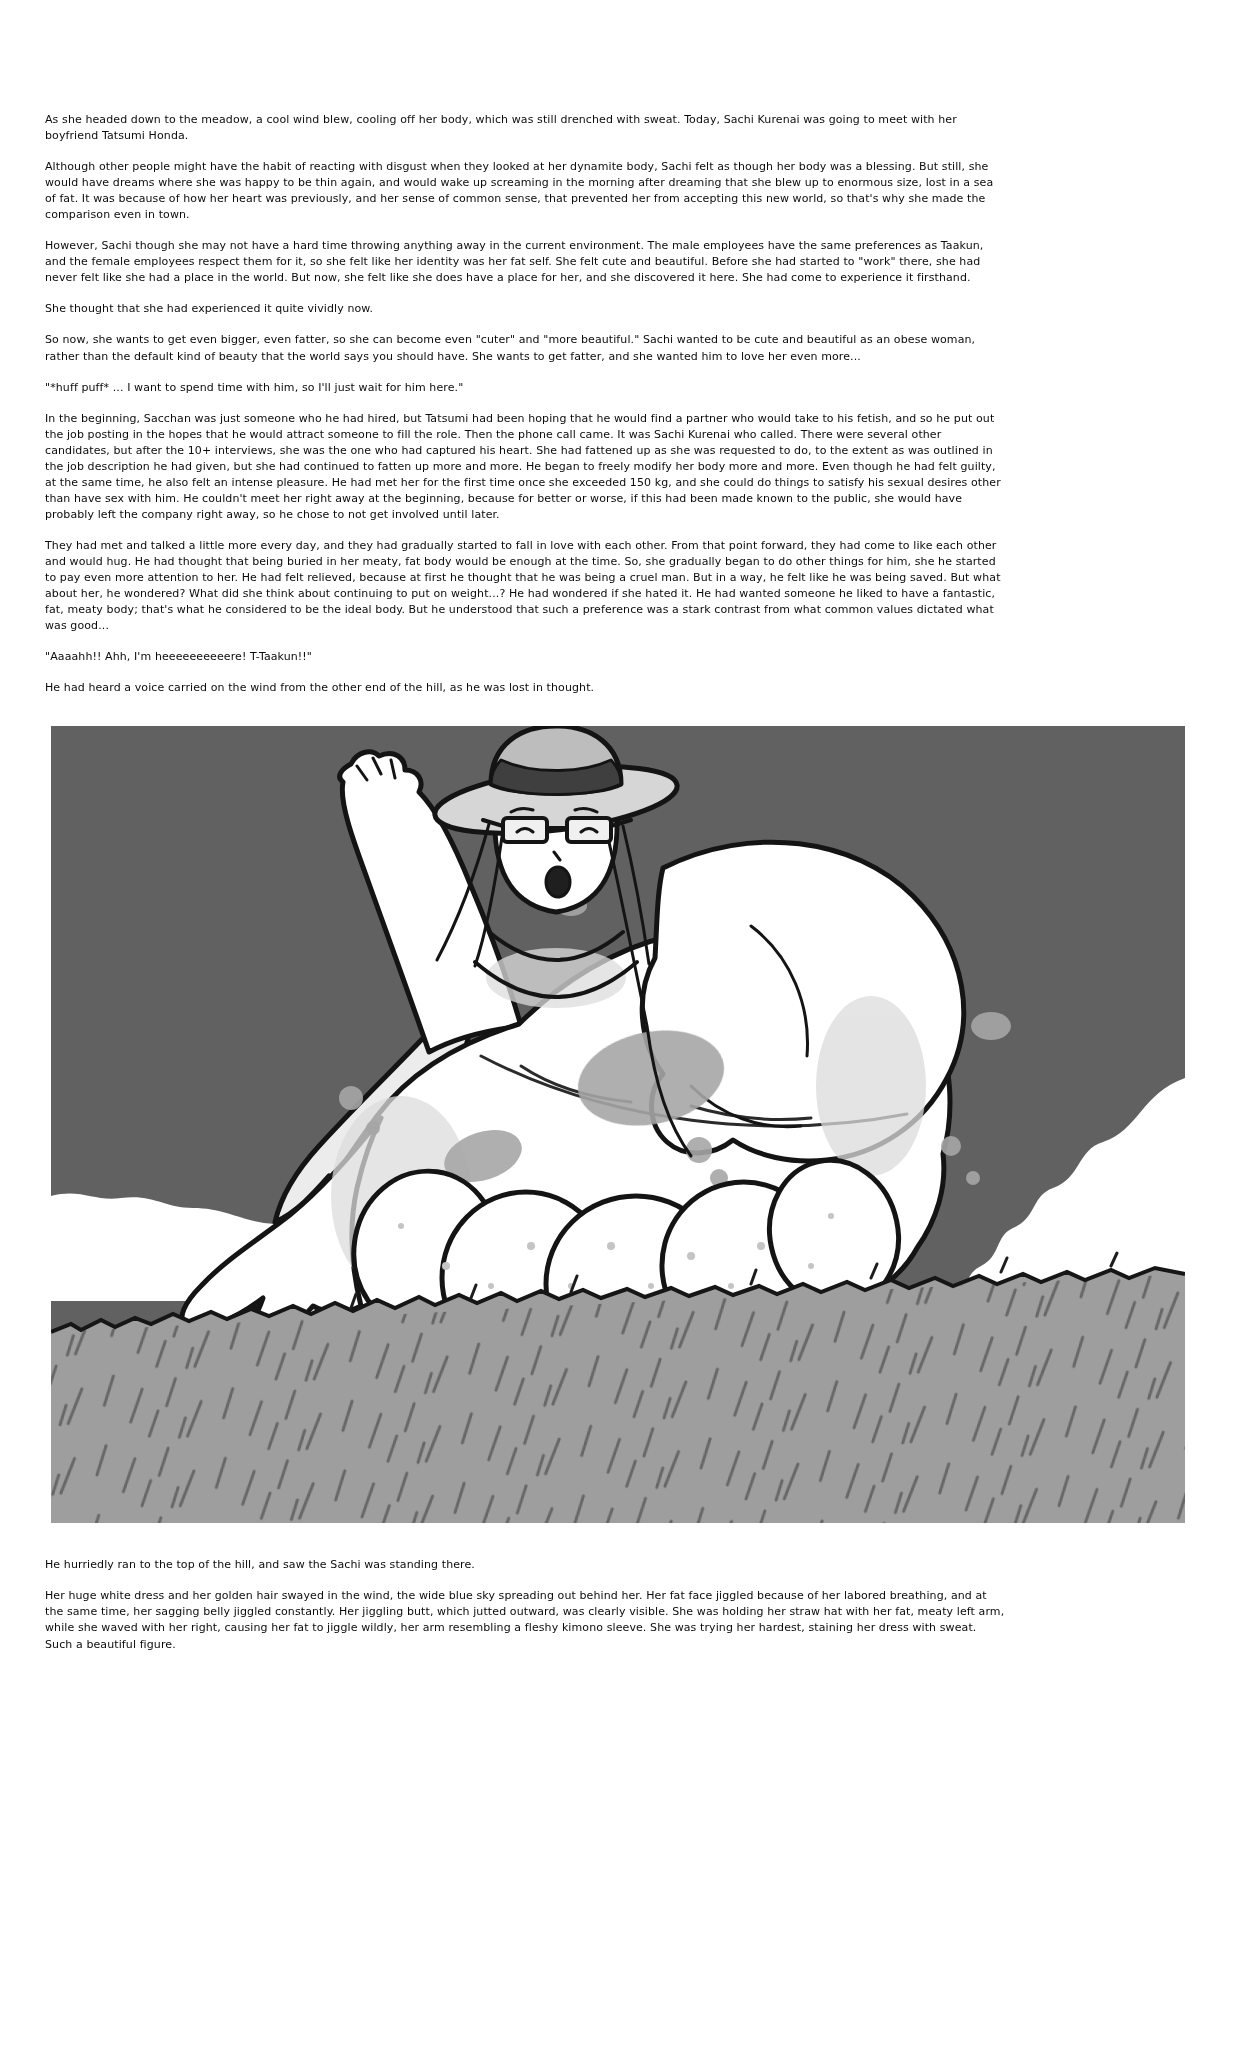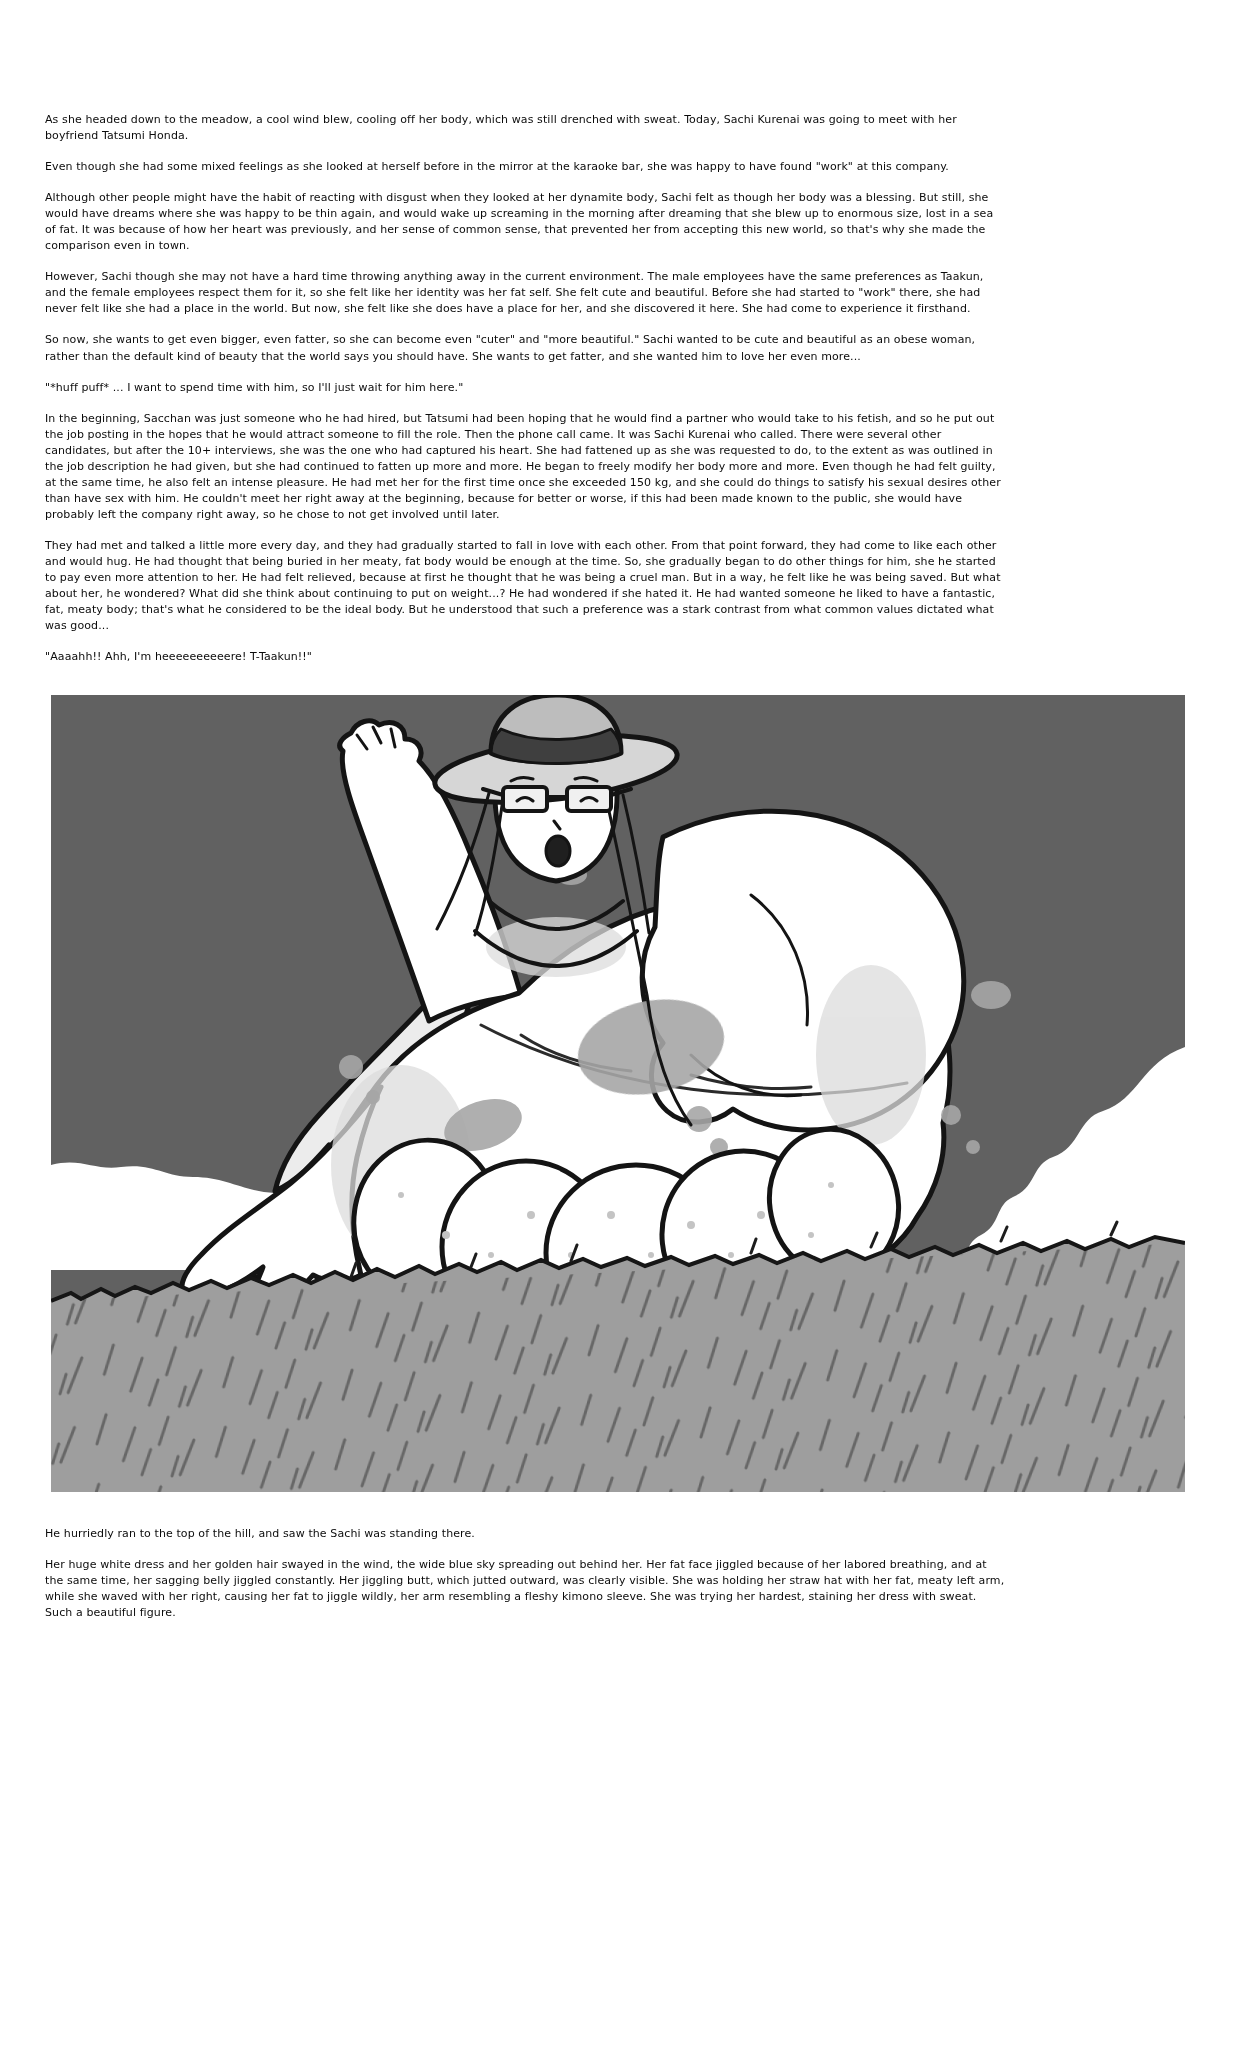--- a/index.html
+++ b/index.html
@@ -24,28 +24,29 @@
   figure.illustration svg{display:block;}
   .ink{stroke-linecap:round;stroke-linejoin:round;}
 </style>
 </head>
 <body>
 
 <div class="page">
 
   <section>
     <p>As she headed down to the meadow, a cool wind blew, cooling off her body, which was still drenched with sweat. Today, Sachi Kurenai was going to meet with her boyfriend Tatsumi Honda.</p>
-    <p>Even though she had some mixed feelings as she looked at herself before in the mirror at the karaoke bar, she was happy to have found "work" at this company.</p>
     <p>Although other people might have the habit of reacting with disgust when they looked at her dynamite body, Sachi felt as though her body was a blessing. But still, she would have dreams where she was happy to be thin again, and would wake up screaming in the morning after dreaming that she blew up to enormous size, lost in a sea of fat. It was because of how her heart was previously, and her sense of common sense, that prevented her from accepting this new world, so that's why she made the comparison even in town.</p>
     <p>However, Sachi though she may not have a hard time throwing anything away in the current environment. The male employees have the same preferences as Taakun, and the female employees respect them for it, so she felt like her identity was her fat self. She felt cute and beautiful. Before she had started to "work" there, she had never felt like she had a place in the world. But now, she felt like she does have a place for her, and she discovered it here. She had come to experience it firsthand.</p>
+    <p>She thought that she had experienced it quite vividly now.</p>
     <p>So now, she wants to get even bigger, even fatter, so she can become even "cuter" and "more beautiful." Sachi wanted to be cute and beautiful as an obese woman, rather than the default kind of beauty that the world says you should have. She wants to get fatter, and she wanted him to love her even more...</p>
     <p>"*huff puff* ... I want to spend time with him, so I'll just wait for him here."</p>
     <p>In the beginning, Sacchan was just someone who he had hired, but Tatsumi had been hoping that he would find a partner who would take to his fetish, and so he put out the job posting in the hopes that he would attract someone to fill the role. Then the phone call came. It was Sachi Kurenai who called. There were several other candidates, but after the 10+ interviews, she was the one who had captured his heart. She had fattened up as she was requested to do, to the extent as was outlined in the job description he had given, but she had continued to fatten up more and more. He began to freely modify her body more and more. Even though he had felt guilty, at the same time, he also felt an intense pleasure. He had met her for the first time once she exceeded 150 kg, and she could do things to satisfy his sexual desires other than have sex with him. He couldn't meet her right away at the beginning, because for better or worse, if this had been made known to the public, she would have probably left the company right away, so he chose to not get involved until later.</p>
     <p>They had met and talked a little more every day, and they had gradually started to fall in love with each other. From that point forward, they had come to like each other and would hug. He had thought that being buried in her meaty, fat body would be enough at the time. So, she gradually began to do other things for him, she he started to pay even more attention to her. He had felt relieved, because at first he thought that he was being a cruel man. But in a way, he felt like he was being saved. But what about her, he wondered? What did she think about continuing to put on weight...? He had wondered if she hated it. He had wanted someone he liked to have a fantastic, fat, meaty body; that's what he considered to be the ideal body. But he understood that such a preference was a stark contrast from what common values dictated what was good...</p>
     <p>"Aaaahh!! Ahh, I'm heeeeeeeeeere! T-Taakun!!"</p>
+    <p>He had heard a voice carried on the wind from the other end of the hill, as he was lost in thought.</p>
   </section>
 
   <figure class="illustration">
     <svg viewBox="0 0 1134 797" width="1134" height="797" xmlns="http://www.w3.org/2000/svg">
       <defs>
         <pattern id="grassTex" width="120" height="70" patternUnits="userSpaceOnUse" patternTransform="rotate(6)">
           <g stroke="#3a3a3a" stroke-width="3" stroke-linecap="round" opacity="0.55">
             <path d="M10 10 L4 40"></path>
               <path d="M40 20 L32 54"></path>
               <path d="M72 6 L66 34"></path>

